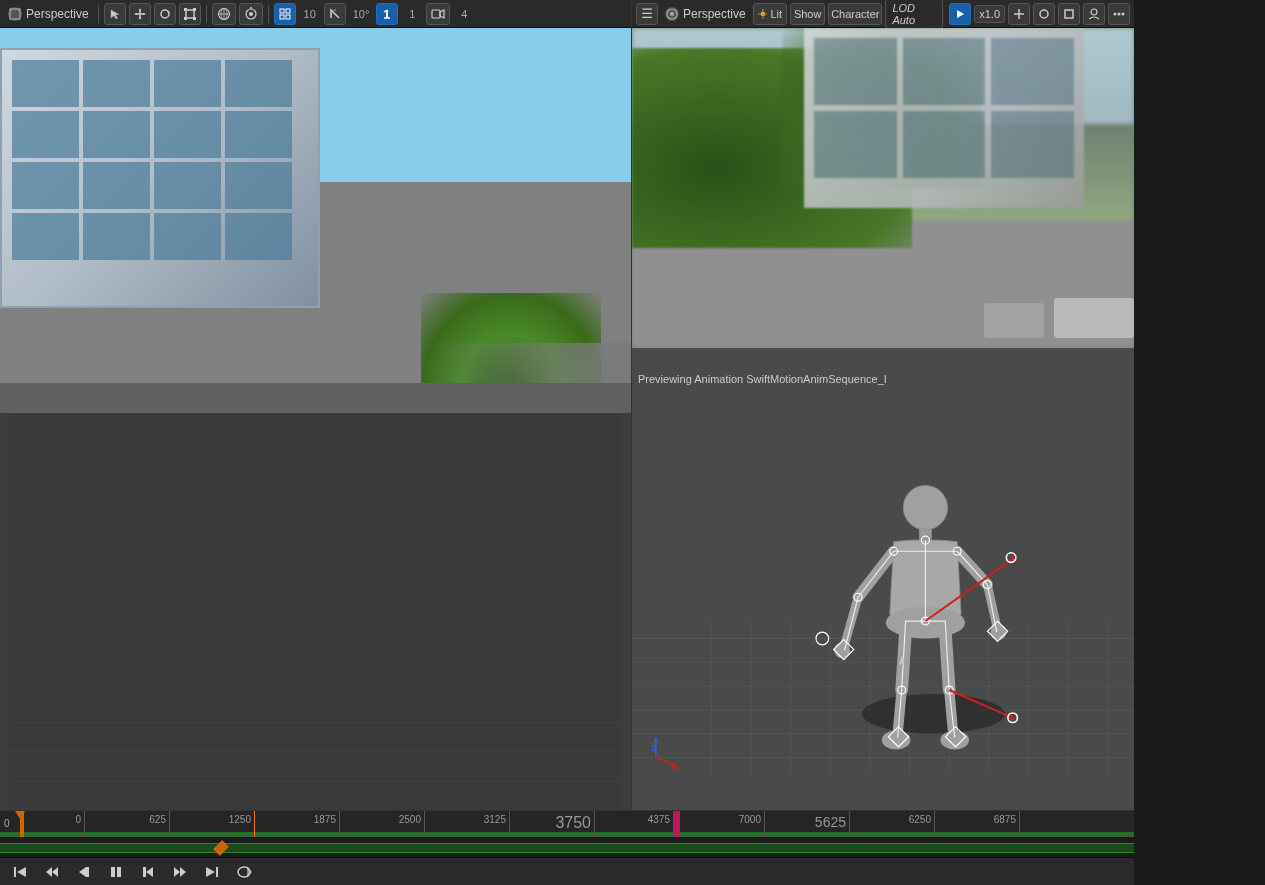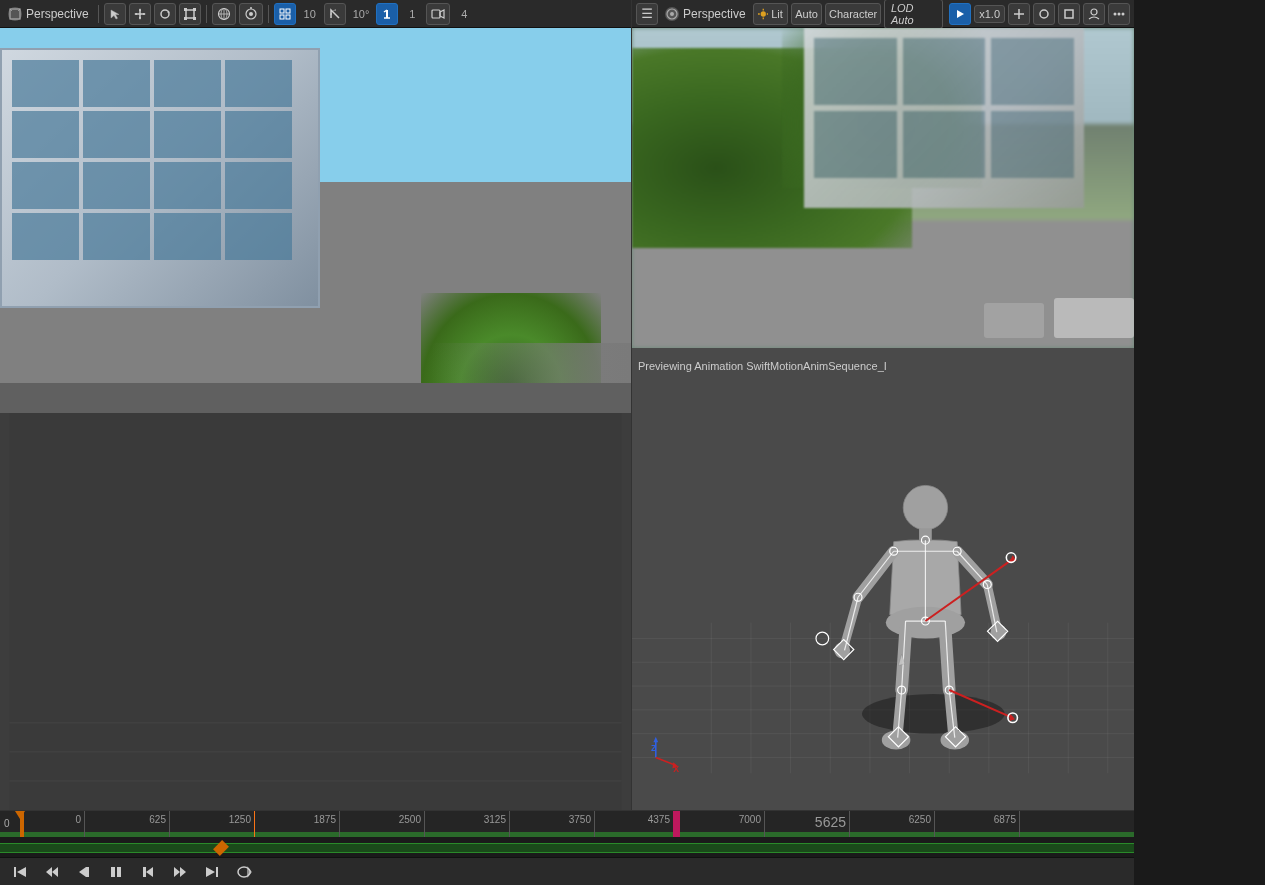--- a/index.html
+++ b/index.html
@@ -275,21 +275,21 @@
       left: 0;
       right: 0;
       height: 200px;
       background: 
         repeating-linear-gradient(90deg, rgba(255,255,255,0.05) 0px, rgba(255,255,255,0.05) 1px, transparent 1px, transparent 40px),
         repeating-linear-gradient(0deg, rgba(255,255,255,0.05) 0px, rgba(255,255,255,0.05) 1px, transparent 1px, transparent 40px);
     }
 
     .preview-text {
       position: absolute;
-      top: 12px;
+      top: 25px;
       left: 6px;
       color: #ccc;
       font-size: 11px;
     }
 
     .ctrl-btn {
       width: 24px;
       height: 24px;
       background: none;
       border: none;
@@ -567,21 +567,21 @@
           <svg width="12" height="12" viewBox="0 0 12 12">
               <circle cx="6" cy="6" r="3" fill="#dda020"></circle>
               <line x1="6" y1="0" x2="6" y2="2" stroke="#dda020" stroke-width="1.5"></line>
               <line x1="6" y1="10" x2="6" y2="12" stroke="#dda020" stroke-width="1.5"></line>
               <line x1="0" y1="6" x2="2" y2="6" stroke="#dda020" stroke-width="1.5"></line>
               <line x1="10" y1="6" x2="12" y2="6" stroke="#dda020" stroke-width="1.5"></line>
             </svg>
           <span style="margin-left:3px;">Lit</span>
         </div>
         <div class="tb-btn">
-          <span>Auto</span>
+          <span>Show</span>
         </div>
         <div class="tb-btn">
           <span>Character</span>
         </div>
         <span class="lod-badge">LOD Auto</span>
         <div style="flex:1;"></div>
         <div class="tb-btn blue">
           <svg width="10" height="10" viewBox="0 0 10 10">
               <polygon points="2,1 9,5 2,9" fill="#fff"></polygon>
             </svg>
@@ -772,21 +772,21 @@
 
         <div style="position:absolute;left:20px;top:0;width:4px;height:100%;background:#cc6600;"></div>
 
         <div style="position:absolute;left:0px;top:0;display:flex;height:100%;">
           <div style="position:relative;width:85px;height:100%;border-right:1px solid #555;display:flex;align-items:flex-start;padding-top:3px;justify-content:flex-end;padding-right:3px;font-size:10px;color:#999;">0</div>
           <div style="position:relative;width:85px;height:100%;border-right:1px solid #555;display:flex;align-items:flex-start;padding-top:3px;justify-content:flex-end;padding-right:3px;font-size:10px;color:#999;">625</div>
           <div style="position:relative;width:85px;height:100%;border-right:1px solid #f97316;display:flex;align-items:flex-start;padding-top:3px;justify-content:flex-end;padding-right:3px;font-size:10px;color:#999;">1250</div>
           <div style="position:relative;width:85px;height:100%;border-right:1px solid #555;display:flex;align-items:flex-start;padding-top:3px;justify-content:flex-end;padding-right:3px;font-size:10px;color:#999;">1875</div>
           <div style="position:relative;width:85px;height:100%;border-right:1px solid #555;display:flex;align-items:flex-start;padding-top:3px;justify-content:flex-end;padding-right:3px;font-size:10px;color:#999;">2500</div>
           <div style="position:relative;width:85px;height:100%;border-right:1px solid #555;display:flex;align-items:flex-start;padding-top:3px;justify-content:flex-end;padding-right:3px;font-size:10px;color:#999;">3125</div>
-          <div style="position:relative;width:85px;height:100%;border-right:1px solid #555;display:flex;align-items:flex-start;padding-top:3px;justify-content:flex-end;padding-right:3px;font-size:10px;color:#999;">3750</div>
+          <div style="position:relative;width:85px;height:100%;border-right:1px solid #555;display:flex;align-items:flex-start;padding-top:3px;justify-content:flex-end;padding-right:3px;font-size:16px;color:#999;">3750</div>
           <div style="position:relative;width:85px;height:100%;border-right:7px solid #be185d;display:flex;align-items:flex-start;padding-top:3px;justify-content:flex-end;padding-right:3px;font-size:10px;color:#999;">4375</div>
           <div style="position:relative;width:85px;height:100%;border-right:1px solid #555;display:flex;align-items:flex-start;padding-top:3px;justify-content:flex-end;padding-right:3px;font-size:10px;color:#999;">7000</div>
           <div style="position:relative;width:85px;height:100%;border-right:1px solid #555;display:flex;align-items:flex-start;padding-top:3px;justify-content:flex-end;padding-right:3px;font-size:14px;color:#999;">5625</div>
           <div style="position:relative;width:85px;height:100%;border-right:1px solid #555;display:flex;align-items:flex-start;padding-top:3px;justify-content:flex-end;padding-right:3px;font-size:10px;color:#999;">6250</div>
           <div style="position:relative;width:85px;height:100%;border-right:1px solid #555;display:flex;align-items:flex-start;padding-top:3px;justify-content:flex-end;padding-right:3px;font-size:10px;color:#999;">6875</div>
         </div>
 
         <div style="position:absolute;left:20px;top:0;width:3px;height:100%;background:#cc6600;z-index:10;">
           <div style="position:absolute;top:0;left:-5px;width:0;height:0;border-left:5px solid transparent;border-right:5px solid transparent;border-top:8px solid #cc6600;"></div>
         </div>

